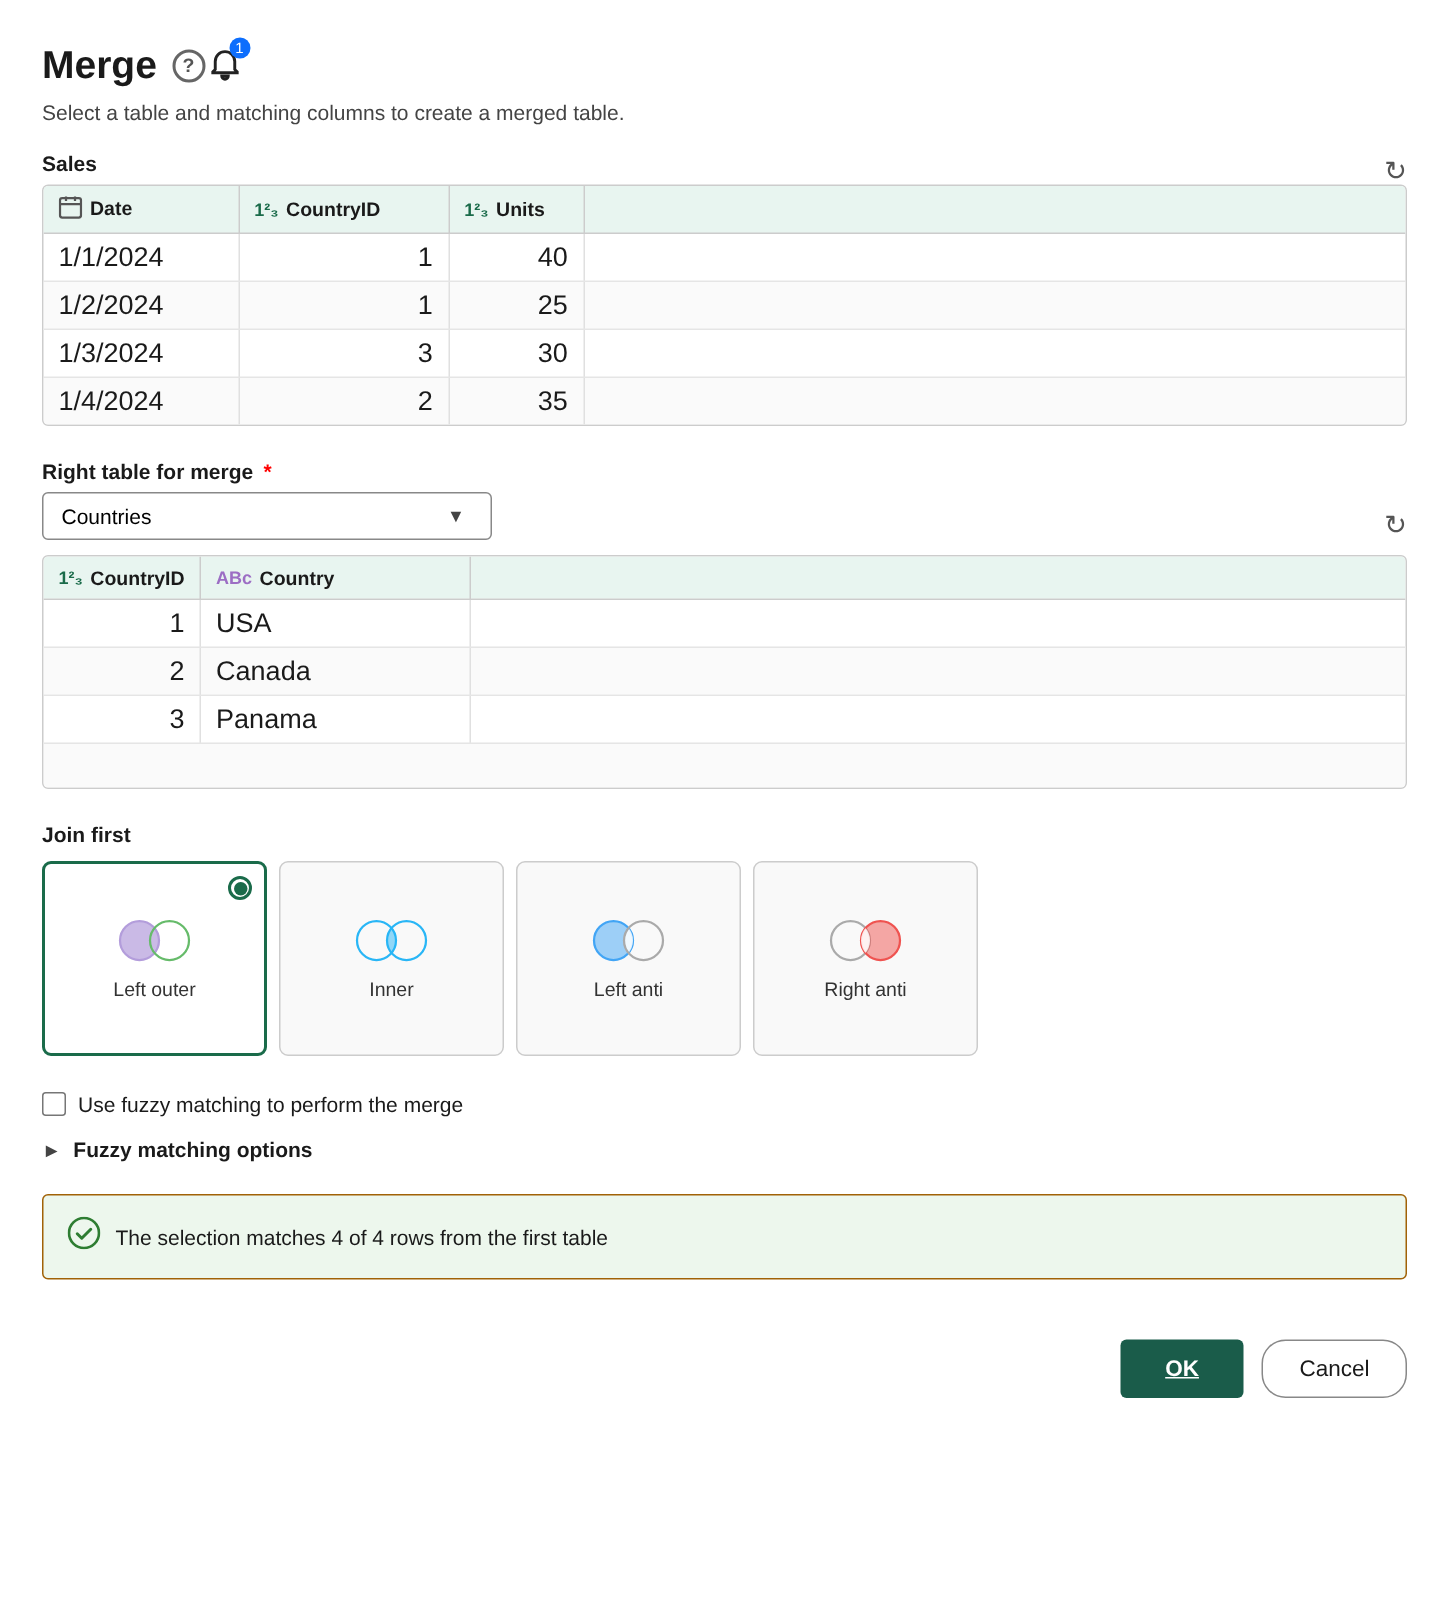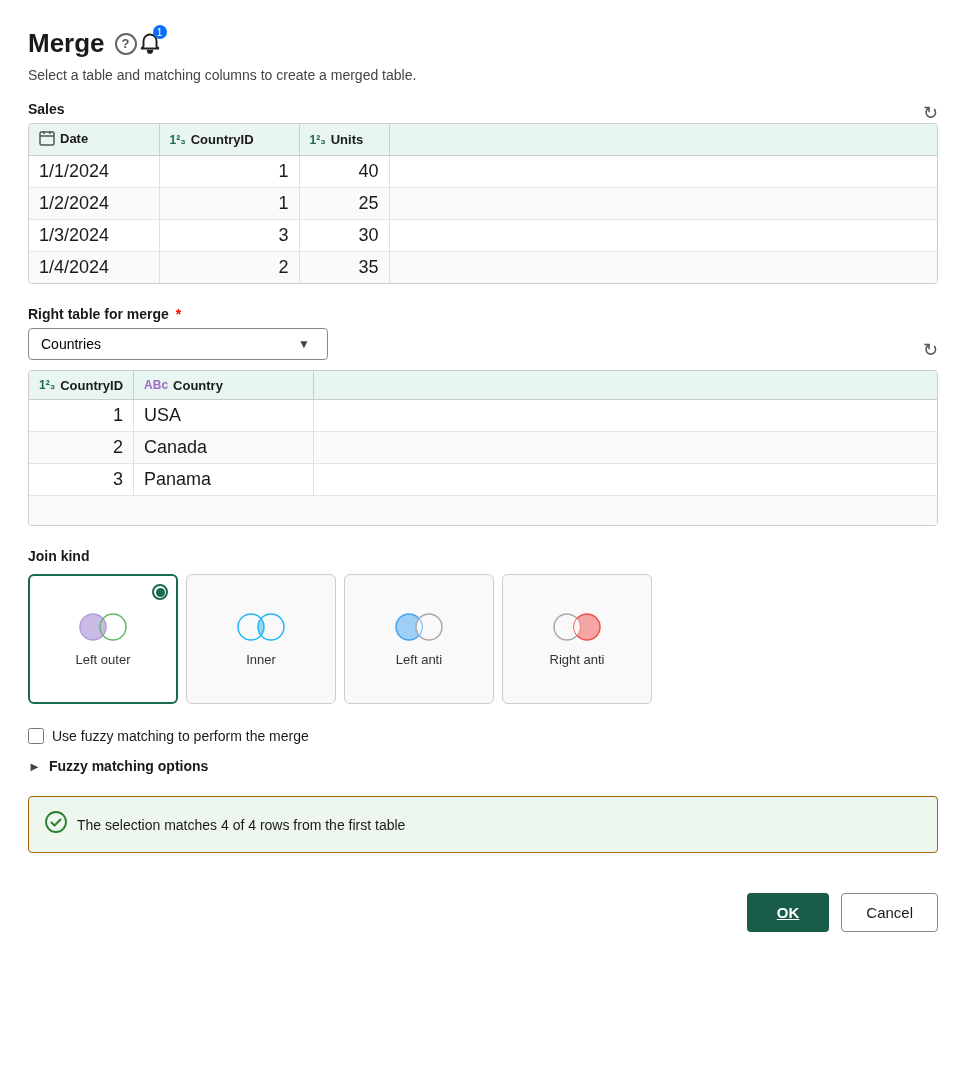--- a/index.html
+++ b/index.html
@@ -97,21 +97,21 @@
       align-items: center;
       gap: 5px;
     }
     .th-icon .icon-label { color: #1a6b4a; font-size: 12px; font-weight: 700; }
     .col-date { width: 130px; }
     .col-countryid { width: 140px; }
     .col-units { width: 90px; }
 
     .section-with-refresh {
       display: flex;
-      align-items: center;
+      align-items: flex-end;
       justify-content: space-between;
     }
     .refresh-btn {
       background: none; border: none; cursor: pointer;
       font-size: 18px; color: #555; margin-top: 2px;
       line-height: 1;
     }
     .dropdown-container {
       margin-bottom: 10px;
       position: relative;
@@ -256,21 +256,21 @@
       padding: 10px 30px;
       font-size: 15px;
       font-weight: 600;
       cursor: pointer;
       text-decoration: underline;
     }
     .btn-cancel {
       background: #fff;
       color: #1a1a1a;
       border: 1px solid #888;
-      border-radius: 4px;
+      border-radius: 16px;
       padding: 10px 24px;
       font-size: 15px;
       cursor: pointer;
     }
 
     
     .col-cid { width: 50px; }
     .col-country { width: 180px; }
 
     
@@ -420,21 +420,21 @@
   </tr>
           <tr class="table-empty-row">
             <td colspan="3"></td>
           </tr>
         </tbody>
     </table>
   </div>
 </div>
 
 <div class="join-kind-section">
-  <div class="join-kind-label">Join kind</div>
+  <div class="join-kind-label">Join first</div>
   <div class="join-options">
 
     <div class="join-option selected">
       <div class="selected-dot"></div>
       <div class="venn">
         <svg width="52" height="34" viewBox="0 0 52 34">
           <circle cx="16" cy="17" r="13" fill="#b39ddb" fill-opacity="0.7" stroke="#b39ddb" stroke-width="1.5"></circle>
           <circle cx="36" cy="17" r="13" fill="none" stroke="#66bb6a" stroke-width="1.5"></circle>
         </svg>
       </div>

